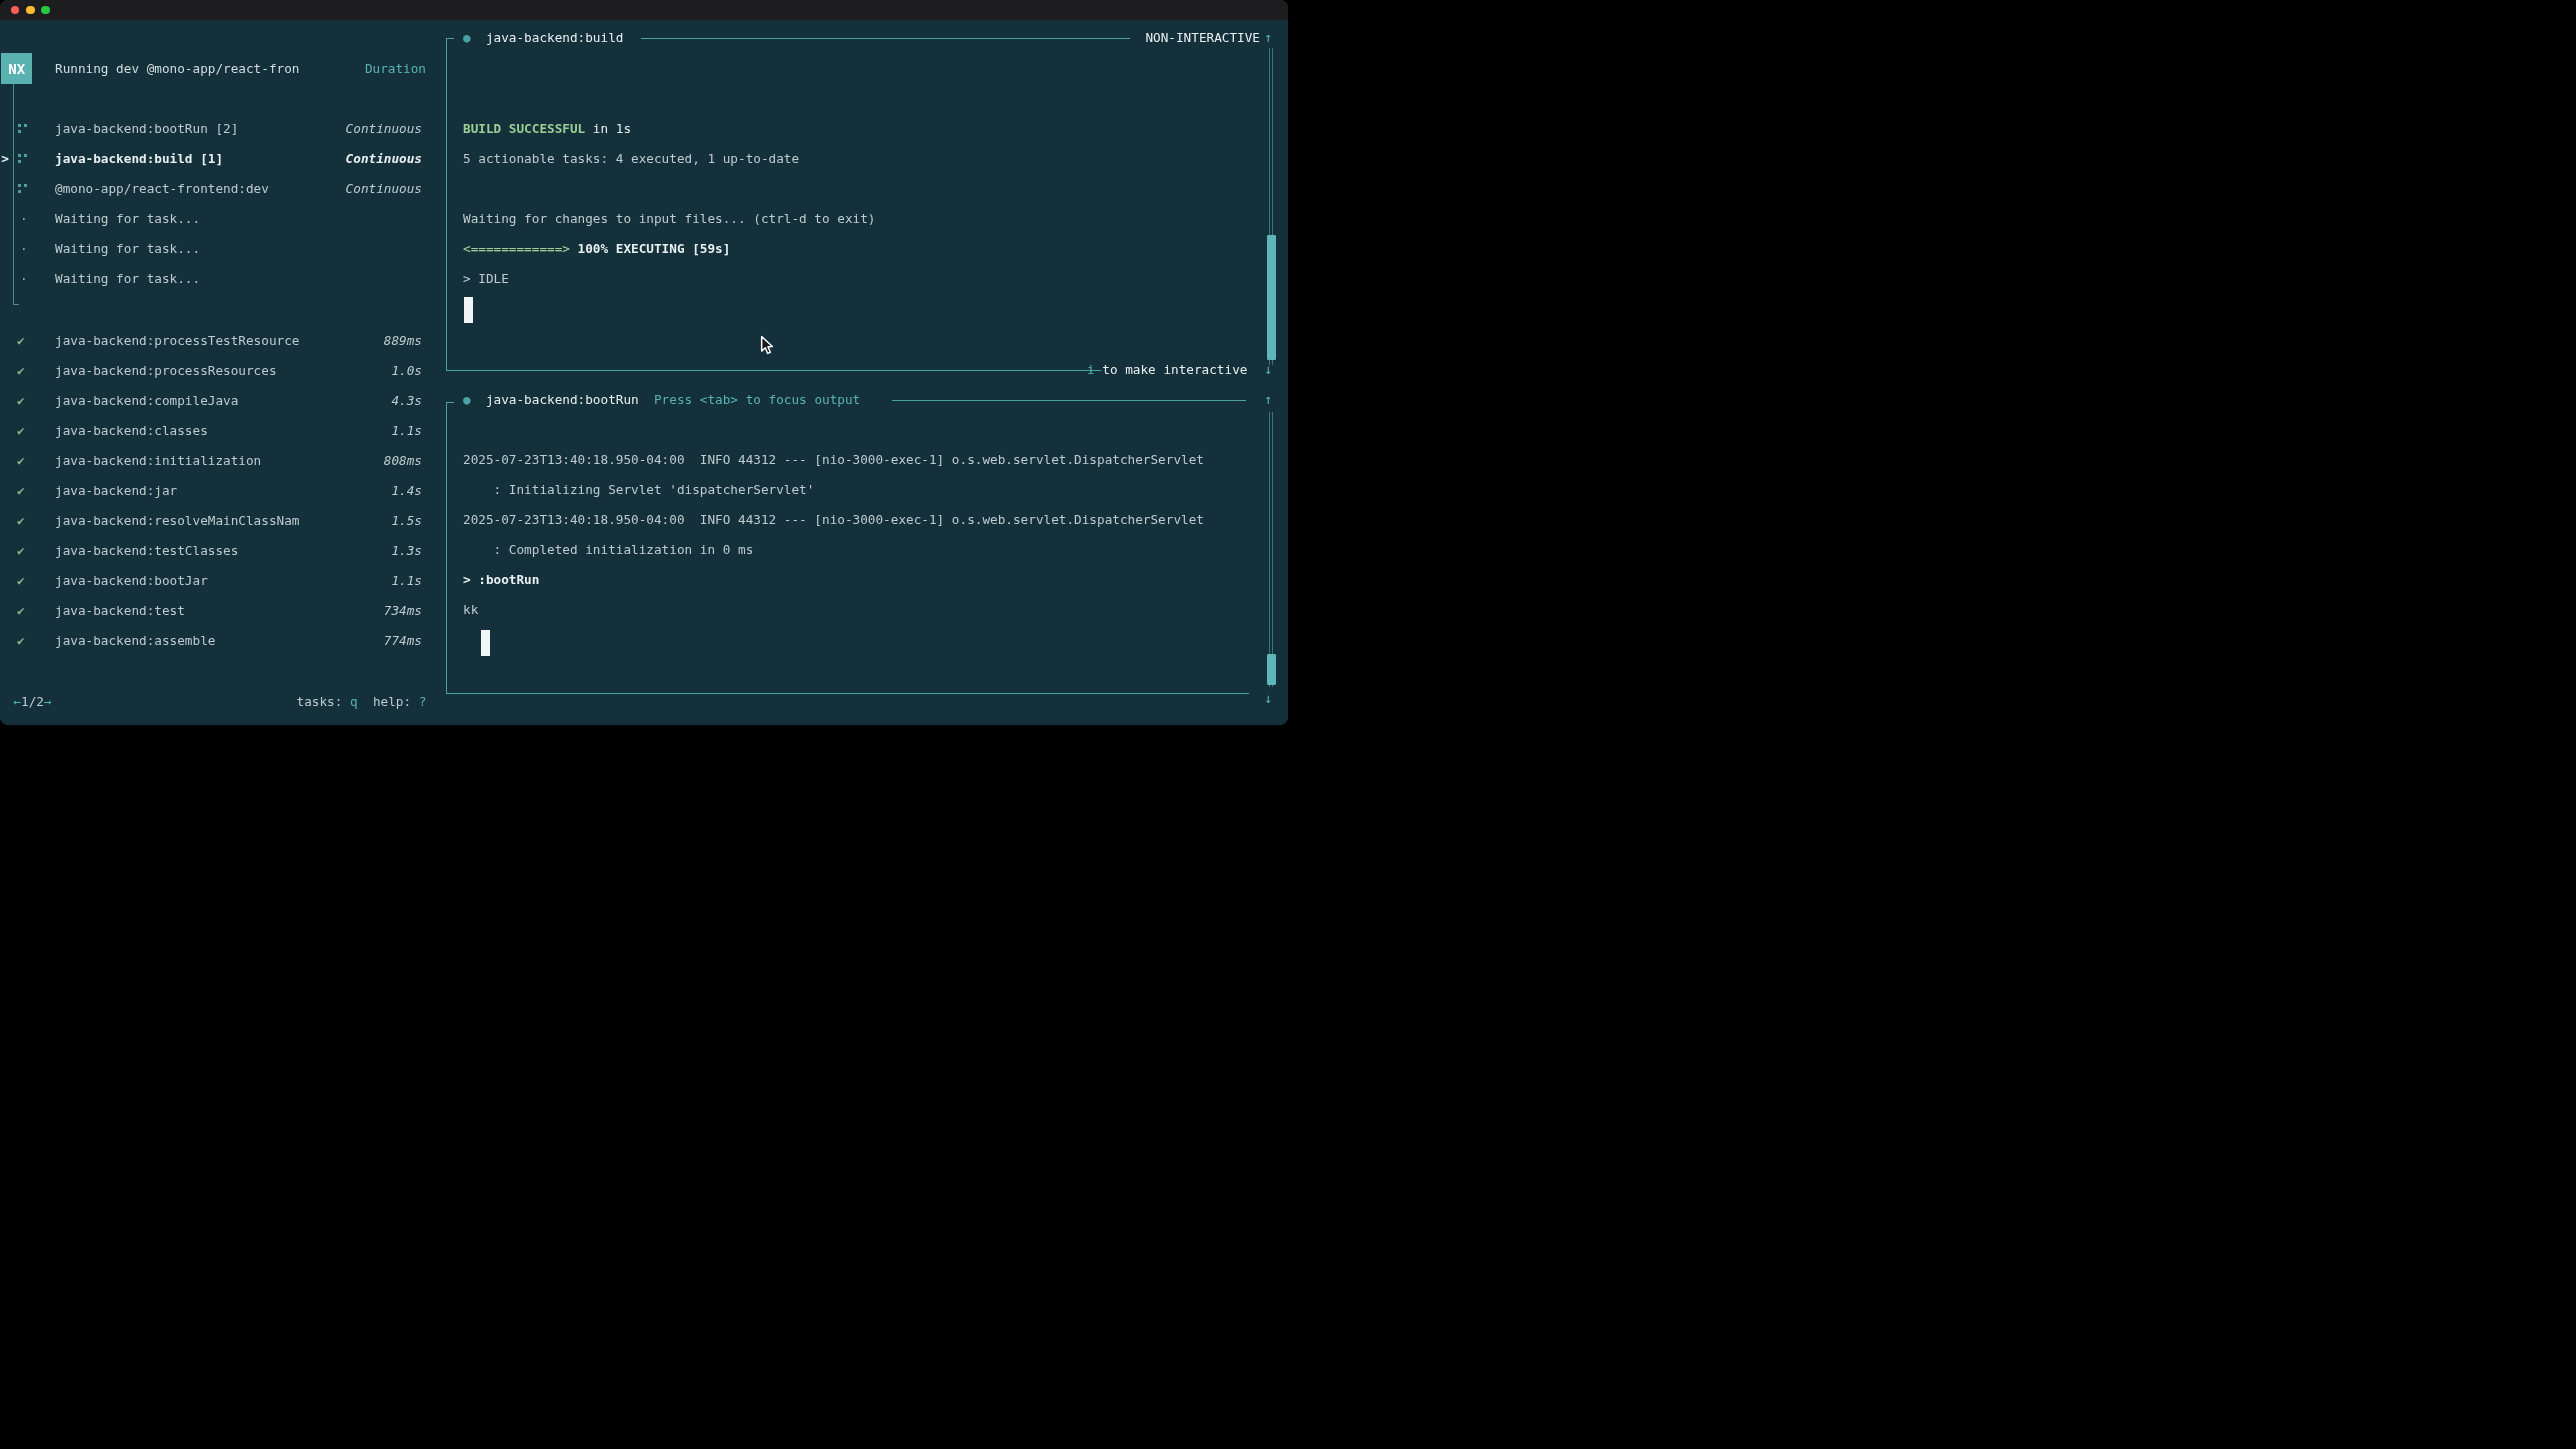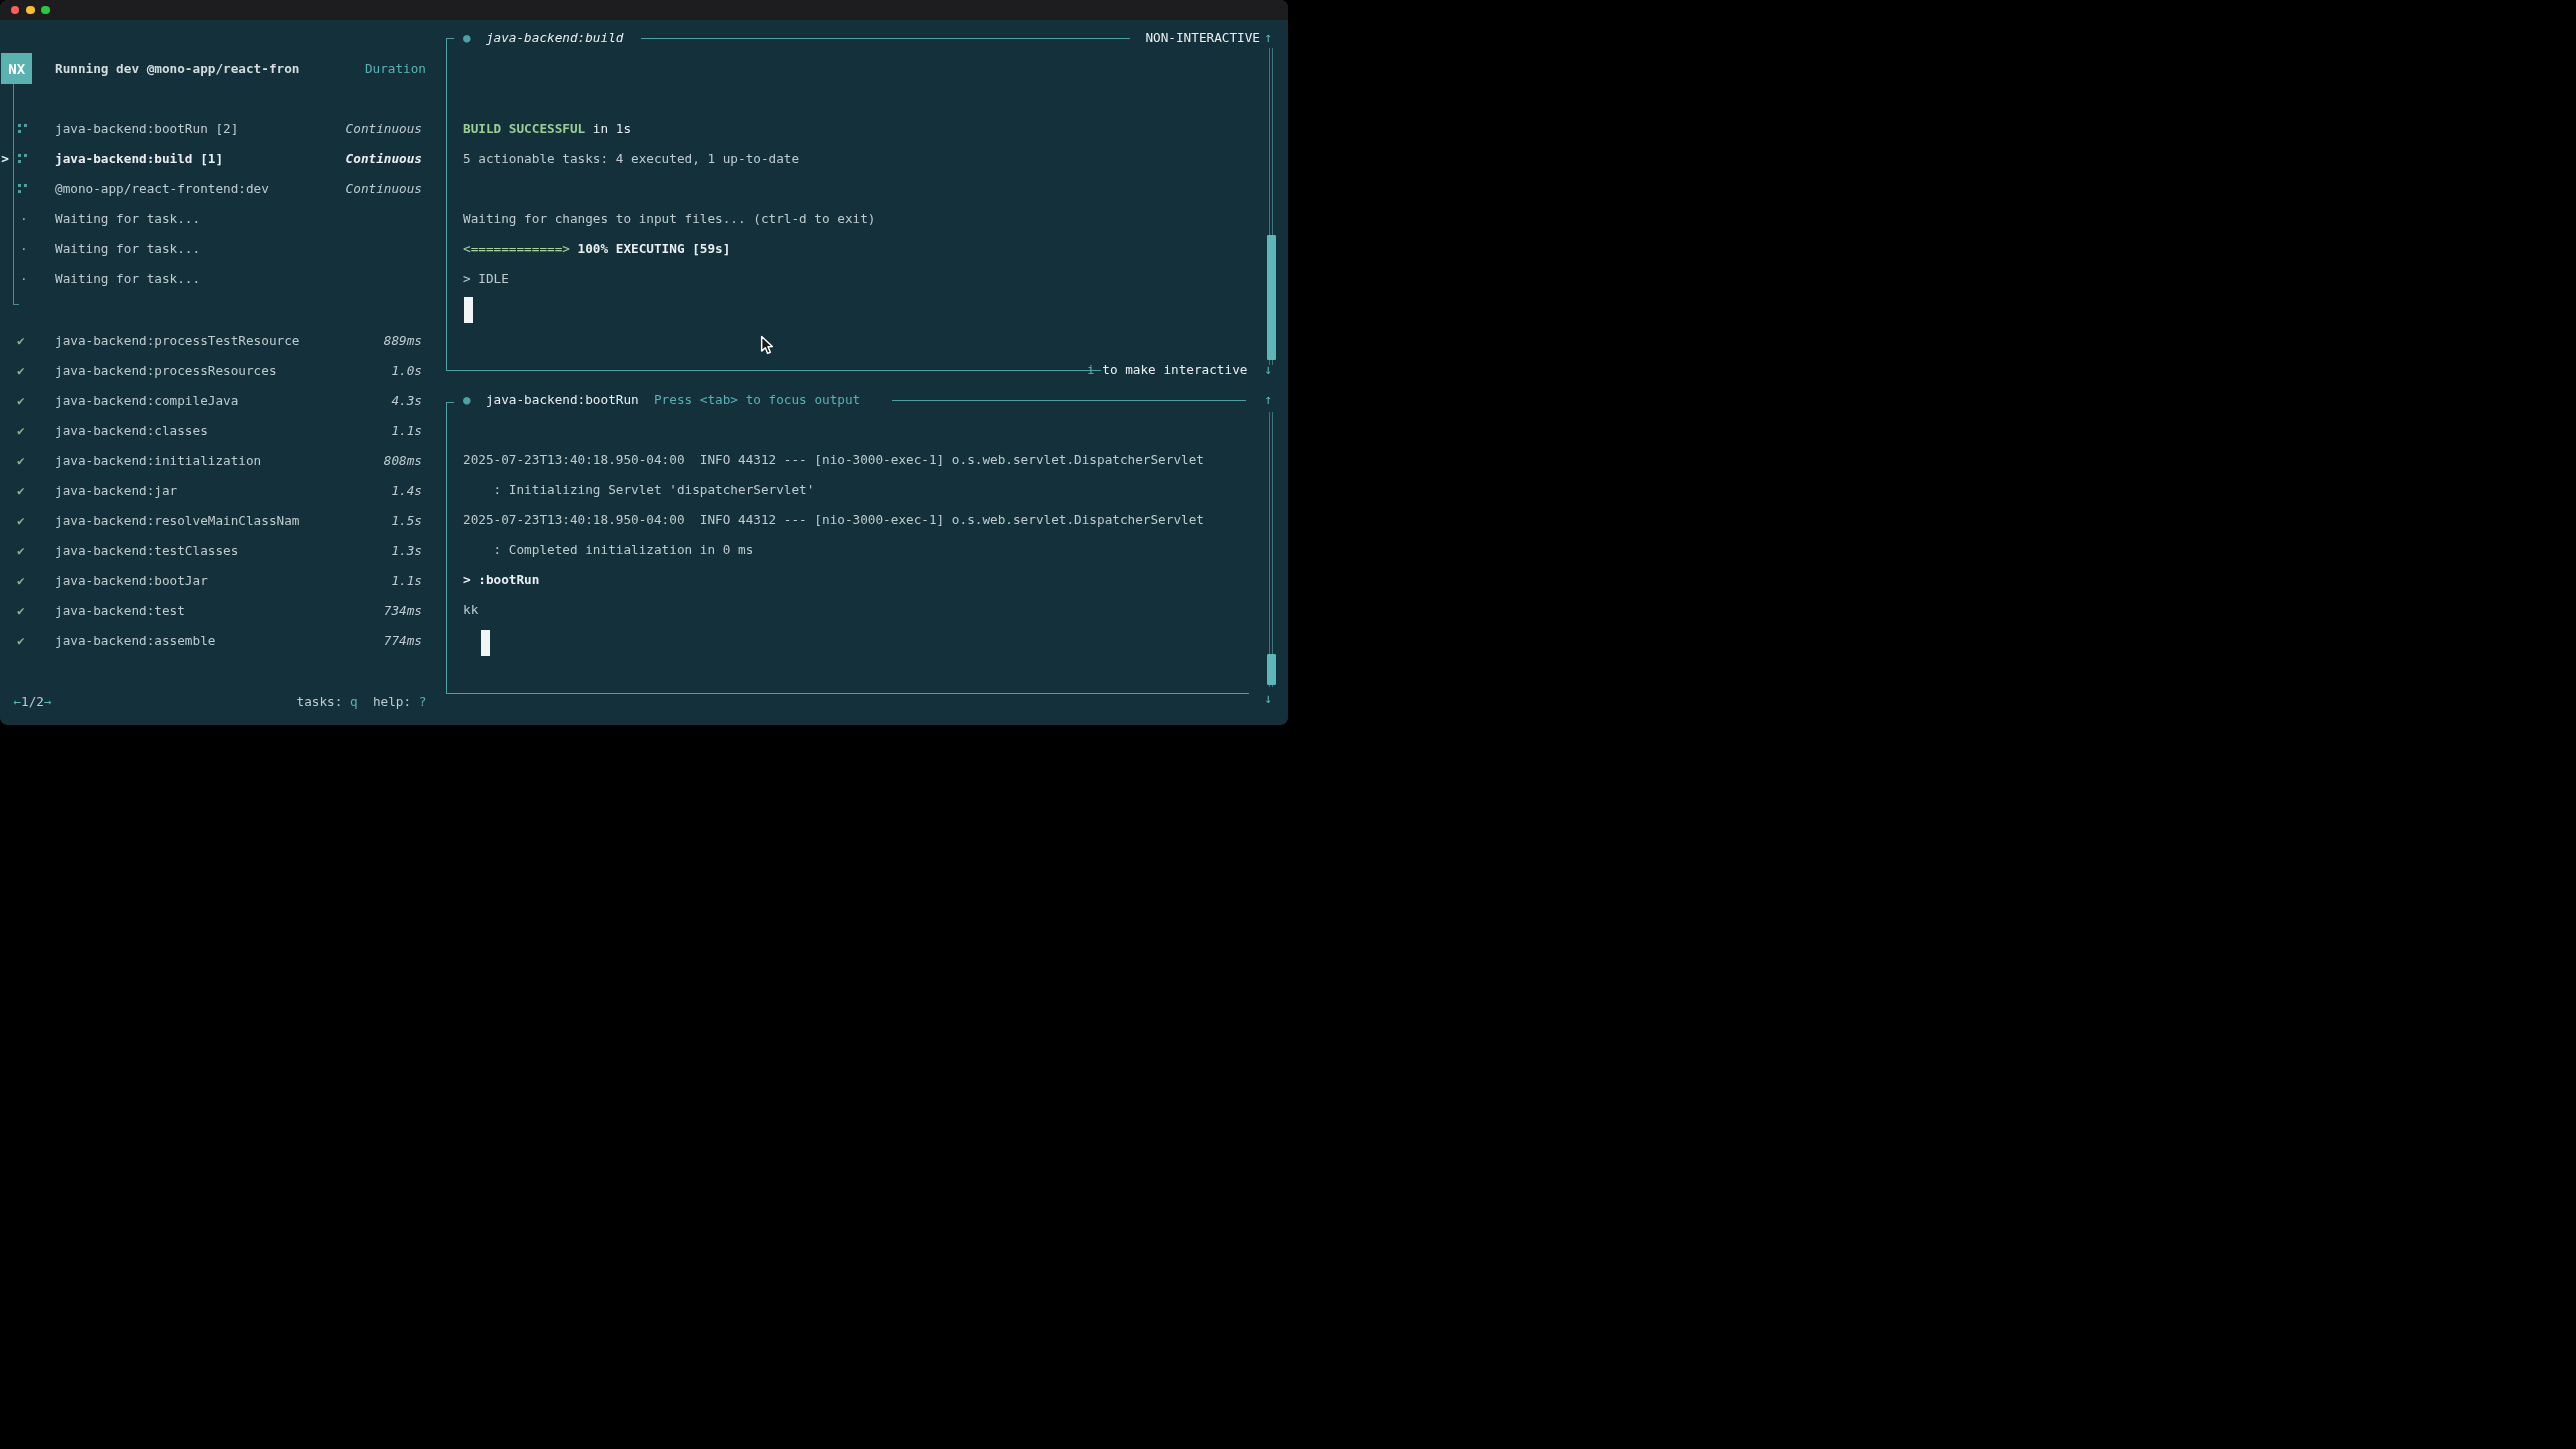--- a/index.html
+++ b/index.html
@@ -15,21 +15,21 @@
   .row45{height:30px;line-height:30px;white-space:pre;}
   .white{color:#e9eff1;}
   .gray{color:#bfcbcf;}
   .teal{color:#58b3b5;}
   .green{color:#9bcf93;}
   .bargreen{color:#a8d39c;}
   .bold{font-weight:bold;}
   
   .nx-logo{position:absolute;left:1.3px;top:33px;width:31px;height:31px;background:#59b2b0;color:#fff;font-weight:bold;font-size:14px;display:flex;align-items:center;justify-content:center;}
   .sb-header{position:absolute;left:55px;top:34px;width:371px;height:30px;line-height:30px;}
-  .sb-title{font-weight:bold;color:#d3dcdf;}
+  .sb-title{font-weight:normal;color:#d3dcdf;}
   .sb-duration{position:absolute;right:0;top:0;color:#58b3b5;}
   .guide-line{position:absolute;left:12.7px;top:64px;width:6px;height:221px;border-left:1.3px solid #4f8b91;border-bottom:1.3px solid #4f8b91;}
   .task-list{position:absolute;left:0;width:426px;}
   .task-row{position:relative;height:30px;line-height:30px;}
   .task-row .label{position:absolute;left:55px;white-space:pre;}
   .task-row .dur{position:absolute;right:4px;font-style:italic;}
   .spinner-icon{position:absolute;left:18px;top:10px;width:10px;height:10px;}
   .spinner-icon .sq{position:absolute;width:3.4px;height:3.4px;background:#4d9fa0;}
   .sq.s1{left:0;top:0;} .sq.s2{left:6px;top:0;} .sq.s3{left:0;top:6px;width:2.7px;height:2.7px;}
   .wait-dot{position:absolute;left:20px;color:#9fb0b5;}
@@ -174,21 +174,21 @@
 
     <div class="sb-footer">
       <span class="sb-pager"><span class="teal">←</span><span class="gray">1/2</span><span class="teal">→</span></span>
       <span class="sb-keys"><span class="gray">tasks:</span><span> </span><span class="teal">q</span><span>  </span><span class="gray">help:</span><span> </span><span class="teal">?</span></span>
     </div>
 
     <div class="tp-leftborder"></div>
     <div class="pline" style="left:641px;top:18px;width:489px;height:1.3px;"></div>
     <div class="pline" style="left:446px;top:350px;width:655px;height:1.3px;"></div>
 
-    <div class="panel-header" style="left:463px;top:3.4px;font-style:italic;"><span class="hdr-dot">●</span><span>  </span><span class="white">java-backend:build</span></div>
+    <div class="panel-header" style="left:463px;top:3.4px;"><span class="hdr-dot">●</span><span>  </span><span class="white">java-backend:build</span></div>
     <div class="panel-header white" style="right:28px;left:auto;top:3.4px;position:absolute;">NON-INTERACTIVE</div>
     <div class="arrow" style="left:1264px;top:3.4px;">↑</div>
 
     <div class="abs" style="left:463px;top:94px;">
       <div class="content-line"><span class="green bold">BUILD SUCCESSFUL</span><span class="white"> in 1s</span></div>
       <div class="content-line gray">5 actionable tasks: 4 executed, 1 up-to-date</div>
       <div class="content-line"></div>
       <div class="content-line gray">Waiting for changes to input files... (ctrl-d to exit)</div>
       <div class="content-line"><span class="bargreen">&lt;</span><span class="bargreen">============</span><span class="bargreen">&gt;</span><span class="white bold"> 100% EXECUTING [59s]</span></div>
       <div class="content-line gray">&gt; IDLE</div>

